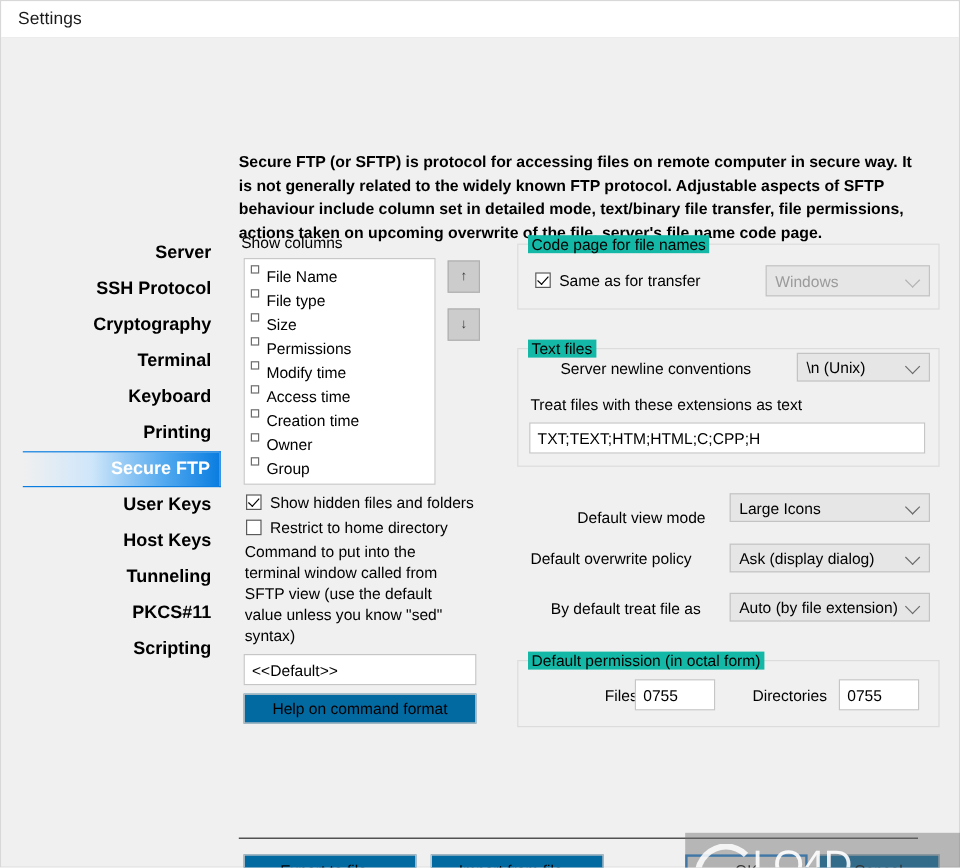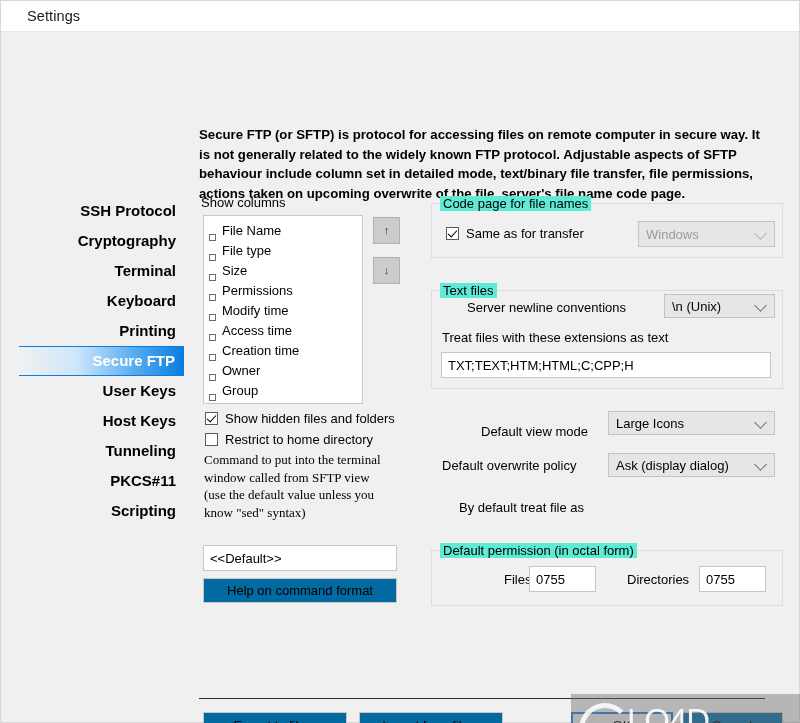--- a/index.html
+++ b/index.html
@@ -28,21 +28,21 @@
     display: flex;
     flex-direction: column;
   }
   .titlebar {
     height: 31px;
     min-height: 31px;
     background: #ffffff;
     border-bottom: 1px solid #e8e8e8;
     display: flex;
     align-items: center;
-    padding-left: 26px;
+    padding-left: 14px;
     box-sizing: border-box;
   }
   .titlebar-text {
     font-size: 14.5px;
     color: #1a1a1a;
     letter-spacing: 0.1px;
   }
   .client {
     flex: 1;
     position: relative;
@@ -90,40 +90,40 @@
   }
   .groupbox {
     position: absolute;
     border: 1px solid #dcdcdc;
     box-sizing: border-box;
   }
   .groupbox > .gb-title {
     position: absolute;
     top: -8px;
     left: 8px;
-    background: #5eead4;
+    background: #14b8a6;
     padding: 0 3px;
     font-size: 13px;
     color: #000;
     white-space: nowrap;
   }
   .listbox {
     position: absolute;
     background: #ffffff;
     border: 1px solid #c8c8c8;
     box-sizing: border-box;
     overflow: hidden;
     padding: 5px 0 0 5px;
   }
   .lb-item {
     height: 20px;
     line-height: 20px;
     font-size: 13px;
     display: flex;
-    align-items: flex-end;
+    align-items: flex-start;
     white-space: nowrap;
   }
   .lb-box {
     width: 7px;
     height: 7px;
     border: 1px solid #6d6d6d;
     box-sizing: border-box;
     margin-right: 6px;
     background: #fff;
     flex: none;
@@ -292,20 +292,21 @@
 
   <div class="titlebar">
     <span class="titlebar-text">Settings</span>
   </div>
 
   <div class="client">
 
     <div class="desc">Secure FTP (or SFTP) is protocol for accessing files on remote computer in secure way. It is not generally related to the widely known FTP protocol. Adjustable aspects of SFTP behaviour include column set in detailed mode, text/binary file transfer, file permissions, actions taken on upcoming overwrite of the file, server's file name code page.</div>
 
     <div class="sidebar" id="sidebar">
+        <div class="nav-item">Server</div>
         <div class="nav-item">SSH Protocol</div>
         <div class="nav-item">Cryptography</div>
         <div class="nav-item">Terminal</div>
         <div class="nav-item">Keyboard</div>
         <div class="nav-item">Printing</div>
         <div class="nav-item selected">Secure FTP</div>
         <div class="nav-item">User Keys</div>
         <div class="nav-item">Host Keys</div>
         <div class="nav-item">Tunneling</div>
         <div class="nav-item">PKCS#11</div>
@@ -363,21 +364,21 @@
     <div class="chk-row" style="left:204px; top:379px;">
       <span class="chk checked"></span>
       <span>Show hidden files and folders</span>
     </div>
 
     <div class="chk-row" style="left:204px; top:400px;">
       <span class="chk"></span>
       <span>Restrict to home directory</span>
     </div>
 
-    <div class="wrap-static" style="left:203px; top:419px; width:185px;font-family:Liberation Serif, serif;">Command to put into the terminal window called from SFTP view (use the default value unless you know "sed" syntax)</div>
+    <div class="wrap-static" style="left:203px; top:419px; width:185px;">Command to put into the terminal window called from SFTP view (use the default value unless you know "sed" syntax)</div>
 
     <div class="textbox" style="left:202px; top:513px; width:194px; height:26px;">
       <span>&lt;&lt;Default&gt;&gt;</span>
     </div>
 
     <div class="btn" style="left:202px; top:546px; width:194px; height:25px;">
       <span>Help on command format</span>
     </div>
 
     <div class="groupbox" style="left:430px; top:171px; width:352px; height:55px;">
@@ -411,20 +412,24 @@
       <span class="arrow"></span>
     </div>
 
     <div class="static" style="left:441px; top:426px;">Default overwrite policy</div>
     <div class="combo" style="left:607px; top:421px; width:167px; height:24px;">
       <span>Ask (display dialog)</span>
       <span class="arrow"></span>
     </div>
 
     <div class="static" style="left:458px; top:468px;">By default treat file as</div>
+    <div class="combo" style="left:607px; top:462px; width:167px; height:24px;">
+      <span>Auto (by file extension)</span>
+      <span class="arrow"></span>
+    </div>
 
     <div class="groupbox" style="left:430px; top:518px; width:352px; height:56px;">
       <span class="gb-title">Default permission (in octal form)</span>
     </div>
     <div class="static" style="left:503px; top:540px;">Files</div>
     <div class="textbox" style="left:528px; top:534px; width:67px; height:26px;">
       <span>0755</span>
     </div>
     <div class="static" style="left:626px; top:540px;">Directories</div>
     <div class="textbox" style="left:698px; top:534px; width:67px; height:26px;">

